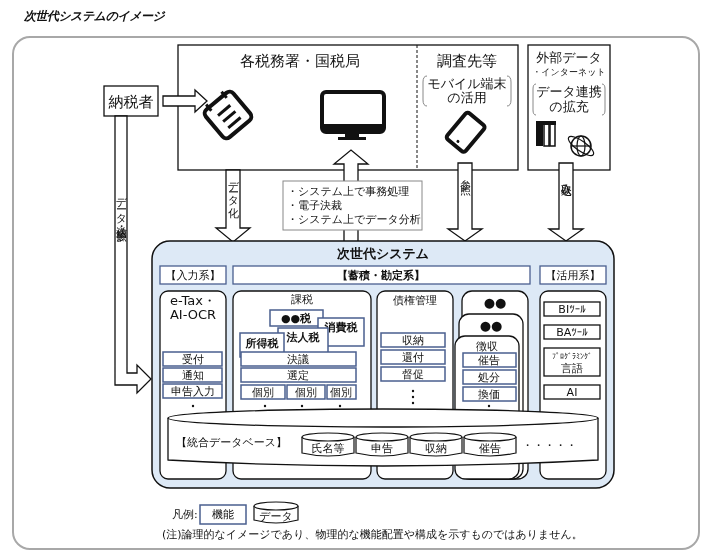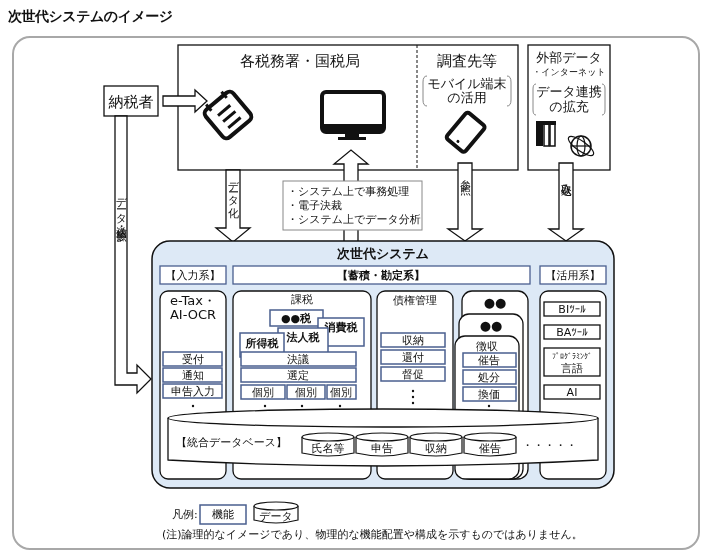--- a/index.html
+++ b/index.html
@@ -1,19 +1,19 @@
 <!DOCTYPE html>
 <html><head>
 <meta charset="utf-8">
 <style>
   html, body { margin:0; padding:0; background:#ffffff; }
   body { width:712px; height:559px; position:relative; overflow:hidden;
          font-family:"DejaVu Sans", "Liberation Sans", sans-serif; color:#111; }
   .abs { position:absolute; }
-  .page-title { left:8px; top:8px; font-size:14px; font-weight:bold; letter-spacing:-0.5px; }
+  .page-title { left:24px; top:8px; font-size:12px; font-weight:bold; letter-spacing:-0.5px;font-style:italic; }
   .frame { left:12px; top:36px; width:688px; height:514px; border:2px solid #a8a8a8; border-radius:18px; box-sizing:border-box; background:#fff; }
   svg#diagram { position:absolute; left:0; top:0; }
   .t { font-family:"DejaVu Sans", sans-serif; fill:#111; }
 </style>
 </head>
 <body>
 
 <div class="abs page-title">次世代システムのイメージ</div>
 <div class="abs frame"></div>
 

